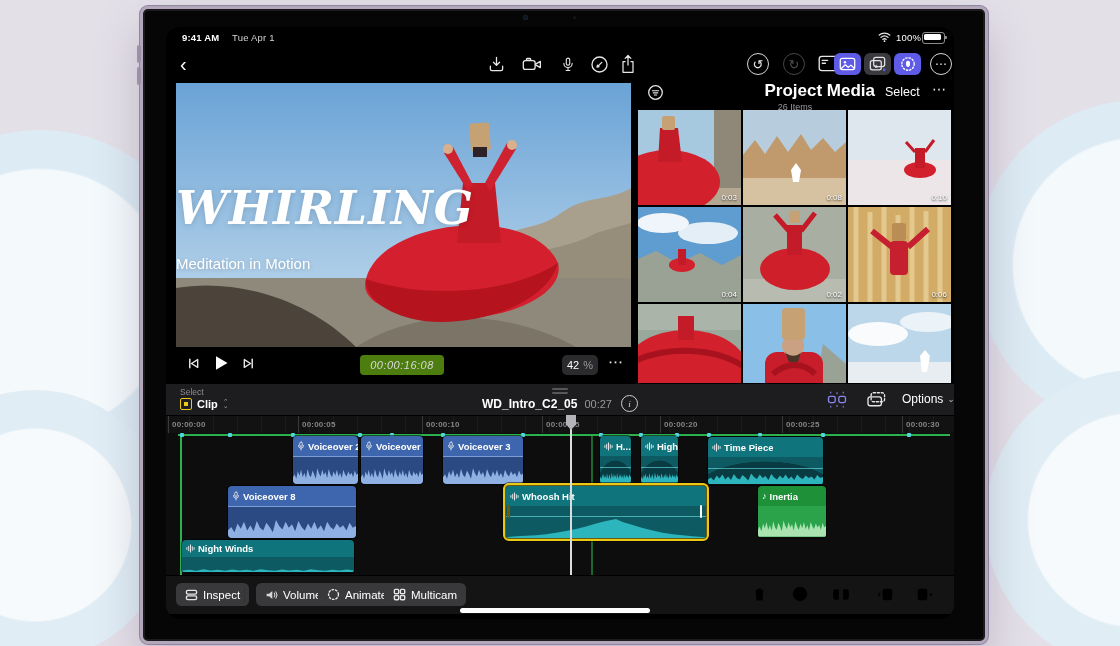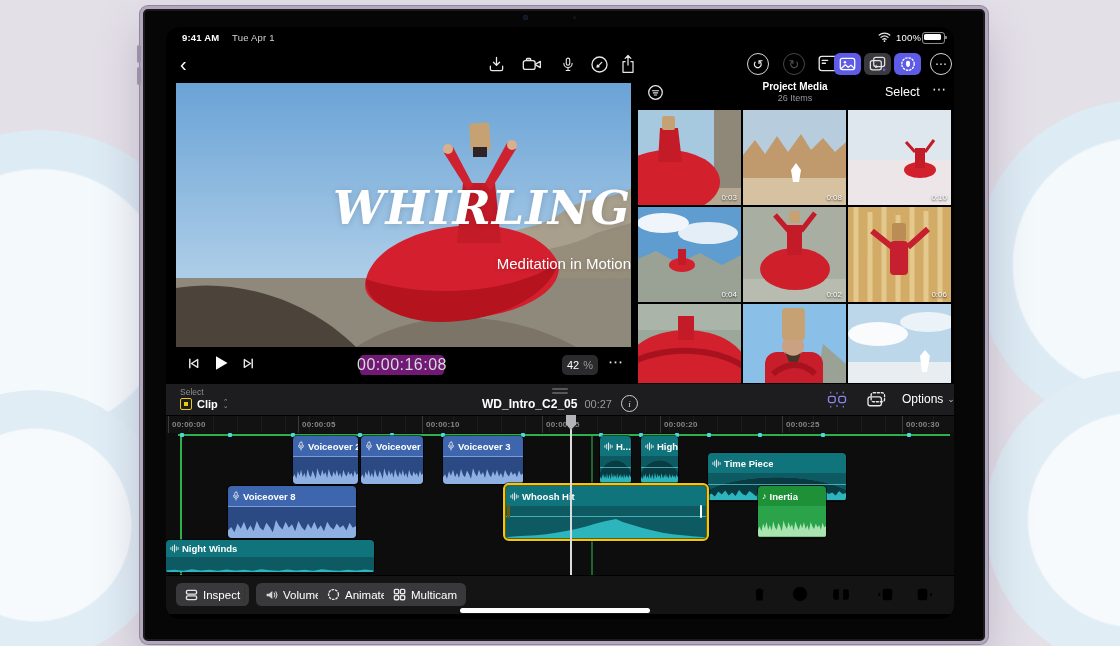--- a/index.html
+++ b/index.html
@@ -22,24 +22,24 @@
   .circbtn{width:20px;height:20px;border:1.3px solid #d7d7da;border-radius:50%;display:flex;align-items:center;justify-content:center;color:#e9e9ec;font-size:12px;line-height:1;}
   .pillbtn{width:27px;height:22px;border-radius:6px;display:flex;align-items:center;justify-content:center;}
   .purple{background:#5e5ce6;}
   .darkbtn{background:#3a3a3e;}
   
   .preview{left:10px;top:56px;width:455px;height:264px;overflow:hidden;background:#6fa5d5;}
   .wtitle{font-family:"DejaVu Serif",serif;font-style:italic;font-weight:800;color:#fff;
     font-size:46px;letter-spacing:1px;text-shadow:0 1px 6px rgba(0,0,0,.15);}
   .wsub{color:#fff;font-size:15px;font-weight:400;text-shadow:0 1px 4px rgba(0,0,0,.2);}
   
-  .chip{background:#701a75;border-radius:4px;color:#d9d9db;font-size:16px;letter-spacing:.5px;display:flex;align-items:center;justify-content:center;}
+  .chip{background:#4d7c0f;border-radius:4px;color:#d9d9db;font-size:11px;letter-spacing:.5px;display:flex;align-items:center;justify-content:center;font-style:italic;}
   .zoomchip{background:#2b2b2e;border-radius:5px;font-size:11px;display:flex;align-items:center;justify-content:center;gap:4px;}
   
-  .mtitle{color:#fff;font-size:10px;font-weight:600;text-align:center;}
+  .mtitle{color:#fff;font-size:17px;font-weight:600;text-align:right;}
   .mcount{color:#98989d;font-size:9px;text-align:center;margin-top:1px;}
   .tile{width:103px;height:95px;overflow:hidden;background:#222;}
   .tile svg{width:100%;height:100%;}
   .badge{position:absolute;right:4px;bottom:3px;color:#fff;font-size:8px;text-shadow:0 1px 2px rgba(0,0,0,.8);}
   
   .tlheader{left:0;top:356px;width:788px;height:32px;background:#1d1d1f;border-top:1px solid #000;}
   .lbl-small{color:#8e8e93;font-size:8.5px;}
   .clipname{color:#fff;font-size:12px;font-weight:700;}
   .clipdur{color:#98989d;font-size:11px;margin-left:7px;}
   .infocirc{width:15px;height:15px;border:1.2px solid #cfcfd2;border-radius:50%;display:flex;align-items:center;justify-content:center;
@@ -212,21 +212,21 @@
           <path d="M190 196 C205 136 355 120 382 180 C390 212 330 238 270 236 C225 234 182 222 190 196 Z" fill="#d41f2e"></path>
           <path d="M190 196 C240 214 330 214 382 180 C370 222 300 244 248 238 C214 233 188 216 190 196Z" fill="#b5141f"></path>
           <path d="M287 100 h32 l6 60 h-44 Z" fill="#c41b28"></path>
           <path d="M292 108 L268 70 l9-6 20 38 Z" fill="#cf2230"></path>
           <path d="M314 108 L340 66 l-9-6 -22 40 Z" fill="#cf2230"></path>
           <circle cx="272" cy="66" r="5" fill="#d9af8d"></circle>
           <circle cx="336" cy="62" r="5" fill="#d9af8d"></circle>
           <rect x="294" y="40" width="20" height="28" rx="3" fill="#c6a173" transform="rotate(-4 304 54)"></rect>
           <rect x="297" y="64" width="14" height="10" fill="#2c2228"></rect>
         </svg>
-        <div class="s" style="left:0;top:98px;width:455px;text-align:right">
+        <div class="s" style="left:0;top:98px;width:455px;text-align:left">
           <div class="wtitle">WHIRLING</div>
           <div class="wsub" style="margin-top:20px">Meditation in Motion</div>
         </div>
       </div>
 
       <div class="s icon" style="left:21px;top:330px">
         <svg width="13" height="13" viewBox="0 0 14 14">
             <path d="M3 2.5v9" stroke-width="1.6"></path>
             <path d="M11.5 2.8v8.4L4.8 7Z" fill="none"></path>
           </svg>
@@ -514,21 +514,21 @@
               <span class="cname">High...</span>
             </div>
           <div class="cbody" style="height:27px">
               <div class="arc"></div>
               <div class="midline"></div>
               <svg class="wave" viewBox="0 0 120 28" preserveAspectRatio="none">
                 <use href="#wv"></use>
               </svg>
             </div>
         </div>
-        <div class="s clip teal" style="left:542px;top:20px;width:138px;height:48px">
+        <div class="s clip teal" style="left:542px;top:4px;width:115px;height:48px">
           <div class="chead">
               <span class="icon">
                 <svg width="9" height="9" viewBox="0 0 10 10" style="stroke-width:1.1">
                   <path d="M1 4v2M3 2.5v5M5 1v8M7 3v4M9 4v2"></path>
                 </svg>
               </span>
               <span class="cname">Time Piece</span>
             </div>
           <div class="cbody" style="height:27px">
               <div class="arc"></div>
@@ -582,21 +582,21 @@
               <span style="color:#fff;font-size:9px">♪</span>
               <span class="cname">Inertia</span>
             </div>
           <div class="cbody" style="height:31px">
               <svg class="wave" viewBox="0 0 120 28" preserveAspectRatio="none">
                 <use href="#wv"></use>
               </svg>
             </div>
         </div>
 
-        <div class="s clip teal" style="left:0;top:107px;width:208px;height:33px">
+        <div class="s clip teal" style="left:16px;top:107px;width:172px;height:33px">
           <div class="chead" style="height:17px">
               <span class="icon">
                 <svg width="9" height="9" viewBox="0 0 10 10" style="stroke-width:1.1">
                   <path d="M1 4v2M3 2.5v5M5 1v8M7 3v4M9 4v2"></path>
                 </svg>
               </span>
               <span class="cname">Night Winds</span>
             </div>
           <div class="cbody" style="height:15px">
               <svg class="wave" style="height:100%" viewBox="0 0 120 28" preserveAspectRatio="none">

